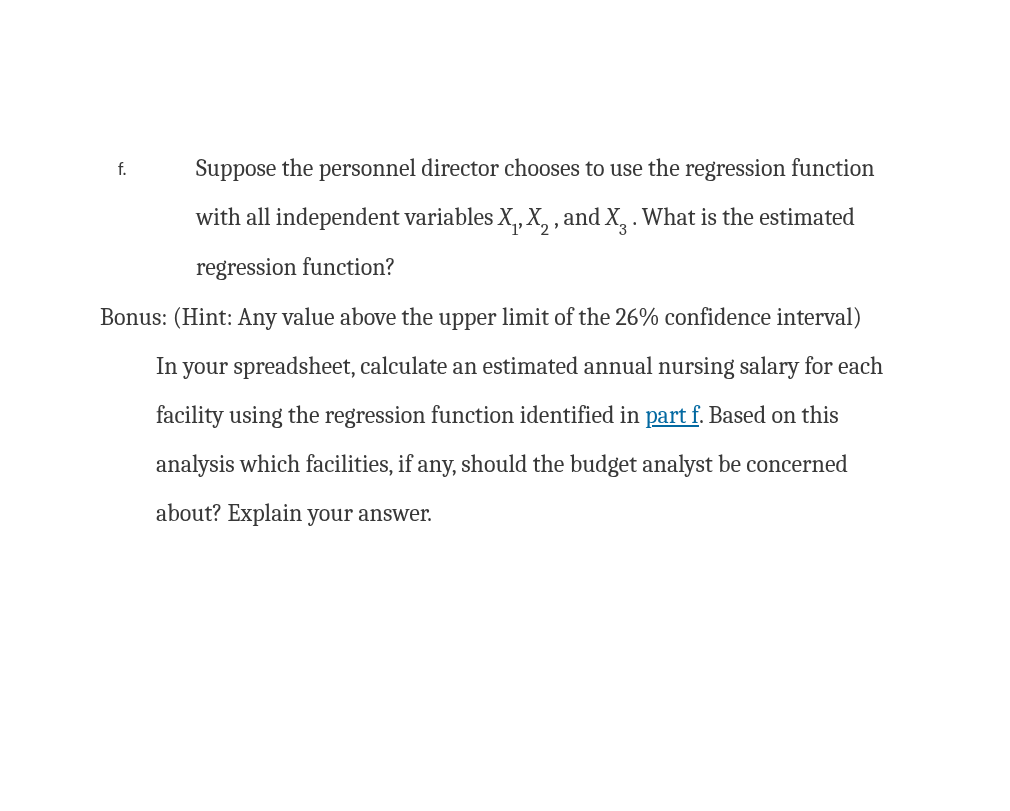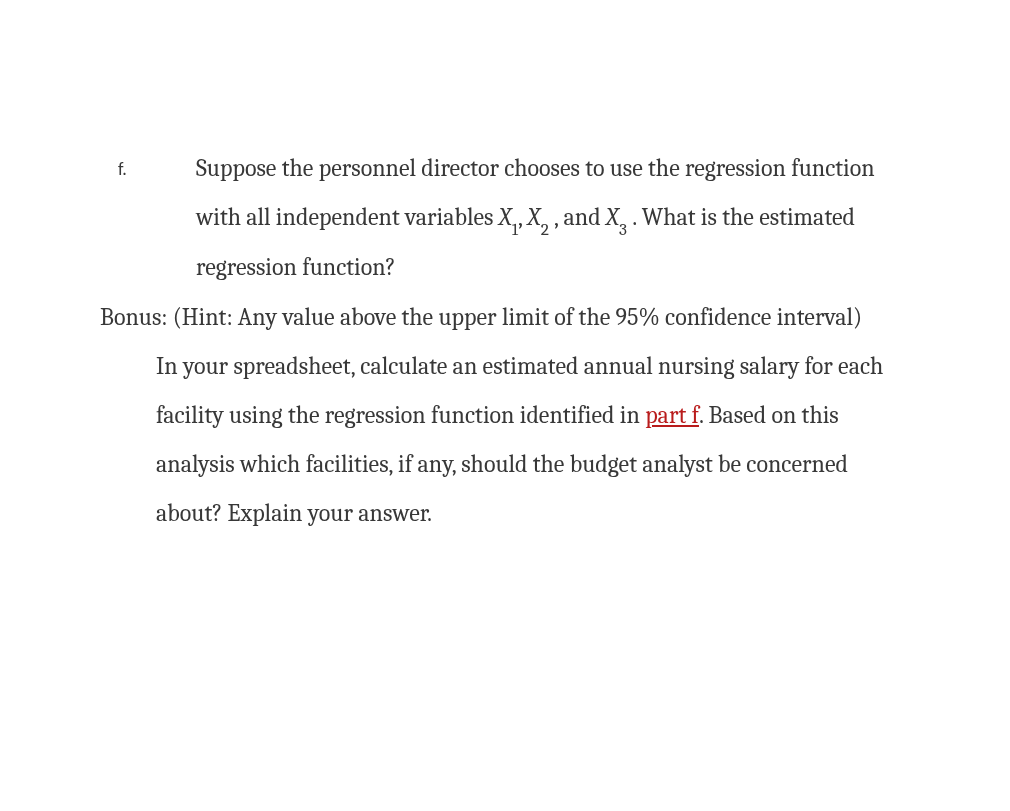--- a/index.html
+++ b/index.html
@@ -48,33 +48,33 @@
     .var {
       font-style: italic;
     }
     sub {
       font-size: 0.72em;
       position: relative;
       top: 0.25em;
       font-style: normal;
     }
     .link {
-      color: #b91c1c;
+      color: #0369a1;
       text-decoration: underline;
     }
   </style>
 </head>
 <body>
 
 <div class="question-f">
   <div class="marker">f.</div>
   <div class="question-f-body">
     <span>Suppose the personnel director chooses to use the regression function with all independent variables </span><span class="var">X</span><sub>1</sub><span>, </span><span class="var">X</span><sub>2</sub><span> , and </span><span class="var">X</span><sub>3</sub><span> . What is the estimated regression function?</span>
   </div>
 </div>
 
 <div class="bonus-block">
-  <span>Bonus: (Hint: Any value above the upper limit of the 95% confidence interval)</span>
+  <span>Bonus: (Hint: Any value above the upper limit of the 26% confidence interval)</span>
 </div>
 
 <div class="bonus-instr">
   <span>In your spreadsheet, calculate an estimated annual nursing salary for each facility using the regression function identified in </span><a href="#" class="link">part f</a><span>. Based on this analysis which facilities, if any, should the budget analyst be concerned about? Explain your answer.</span>
 </div>
 
 </body></html>

